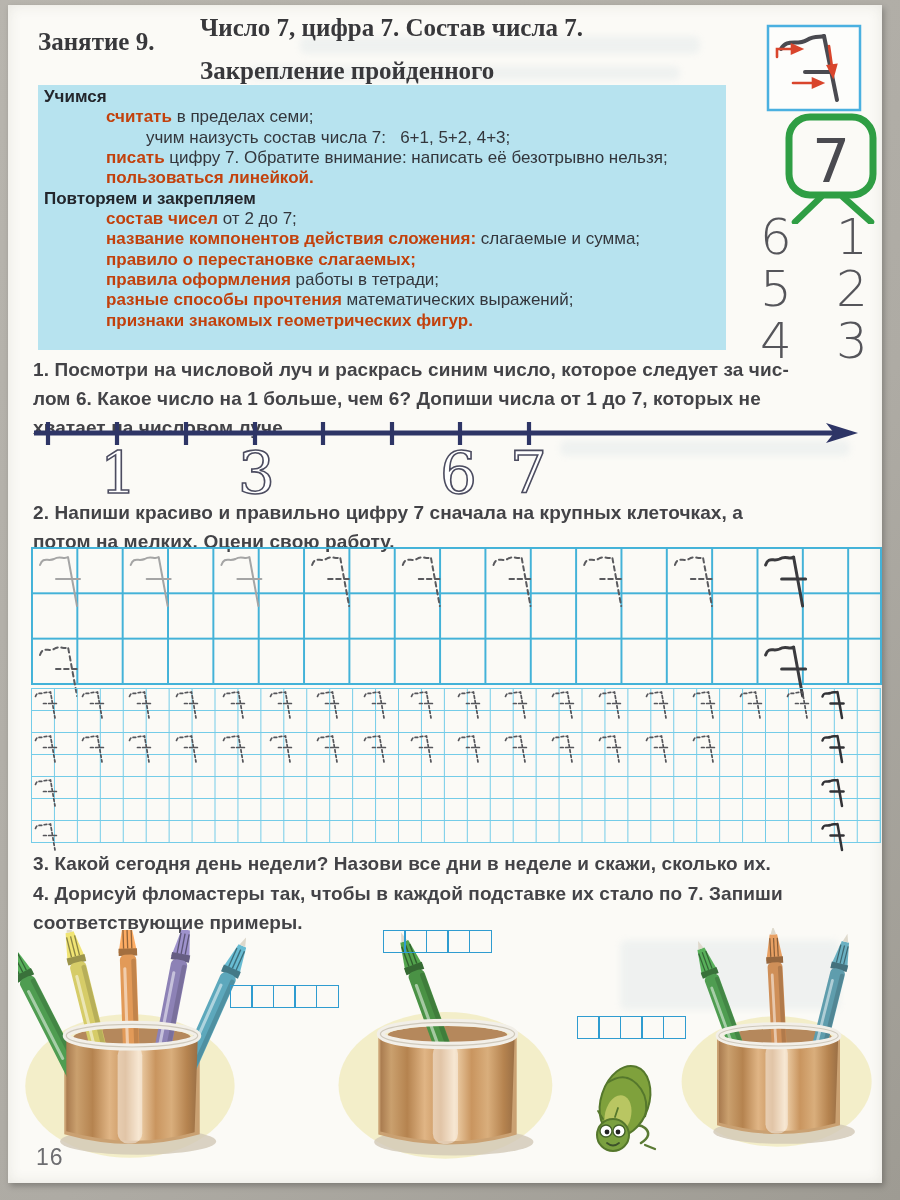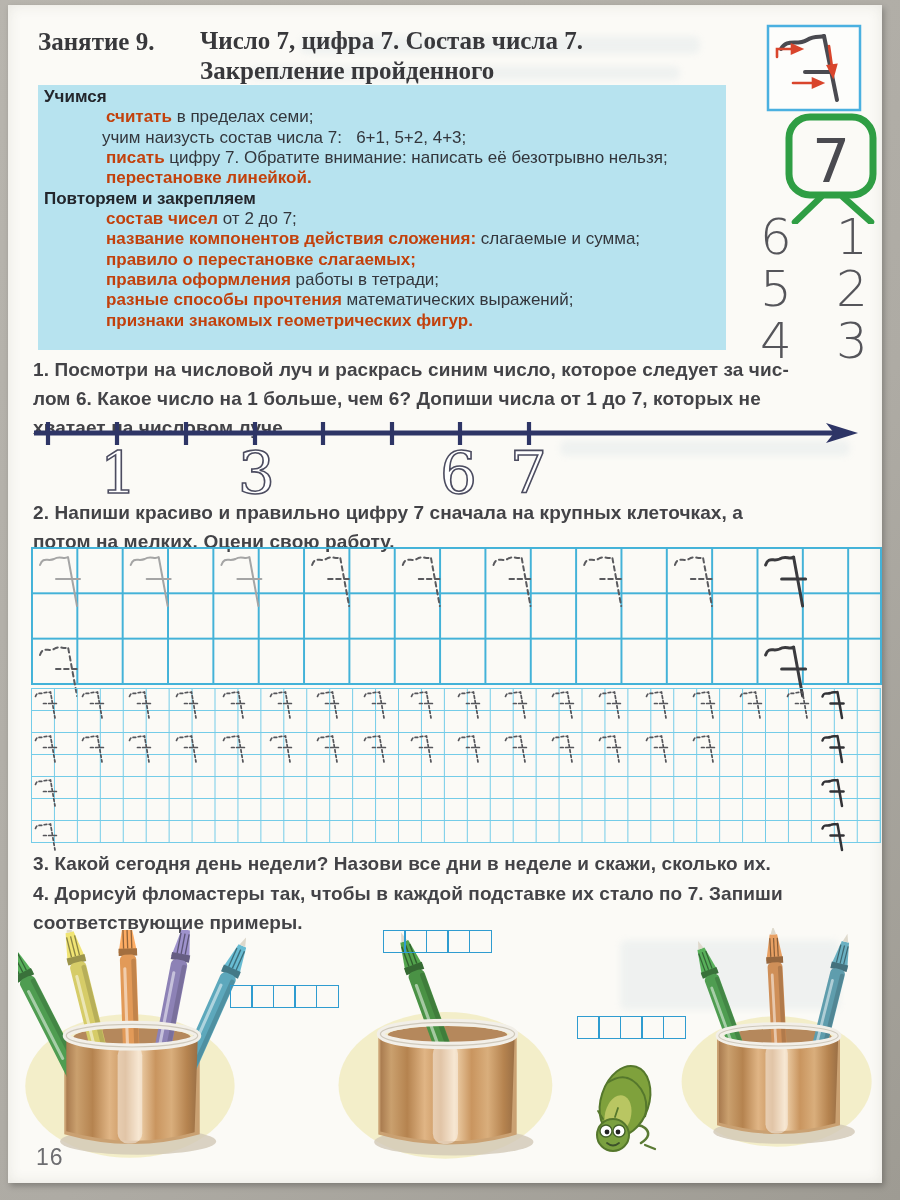--- a/index.html
+++ b/index.html
@@ -4,29 +4,29 @@
 <style>
   html,body{margin:0;padding:0;}
   .frame{position:relative;width:900px;height:1200px;overflow:hidden;
     background:linear-gradient(135deg,#b8b5ae 0%,#aeaba4 60%,#9e9b93 100%);
     font-family:"Liberation Sans",sans-serif;}
   .page{position:absolute;left:8px;top:5px;width:874px;height:1178px;
     background:#fbfaf6;box-shadow:inset 0 0 14px rgba(60,55,40,.10), 2px 3px 6px rgba(0,0,0,.25);}
   .abs{position:absolute;}
   
   .lesson{left:38px;top:28px;font-family:"Liberation Serif",serif;font-weight:bold;font-size:25px;color:#38383b;text-align:center;}
-  .title1{left:200px;top:27px;font-family:"Liberation Serif",serif;font-weight:bold;font-size:25px;color:#38383b;white-space:nowrap;}
+  .title1{left:200px;top:14px;font-family:"Liberation Serif",serif;font-weight:bold;font-size:25px;color:#38383b;white-space:nowrap;}
   .title2{left:200px;top:57px;font-family:"Liberation Serif",serif;font-weight:bold;font-size:25px;color:#38383b;white-space:nowrap;}
   
   .learnbox{left:38px;top:85px;width:688px;height:265px;background:#b7e3ef;padding:0;}
   .lb-line{position:relative;margin:0;padding:0;font-size:17px;line-height:20.35px;color:#33363c;white-space:pre;}
   .lb-line b{color:#c2410c;}
   .lb-ind0{padding-left:6px;font-weight:bold;color:#23262c;}
   .lb-ind1{padding-left:68px;}
-  .lb-ind2{padding-left:64px;}
+  .lb-ind2{padding-left:108px;}
   .lb-pad{height:2px;}
   
   .task{color:#434347;font-weight:bold;font-size:19px;line-height:29.2px;white-space:nowrap;letter-spacing:.1px;}
   .t1{left:33px;top:355px;}
   .t2{left:33px;top:498px;}
   .t3{left:33px;top:849px;}
   .t4{left:33px;top:879px;}
   .task span{display:block;}
   
   .numline{left:30px;top:420px;}
@@ -117,21 +117,21 @@
   <div class="abs pair-digit" style="left:836px;top:264px;">2</div>
   <div class="abs pair-digit" style="left:760px;top:316px;">4</div>
   <div class="abs pair-digit" style="left:836px;top:316px;">3</div>
 
   <div class="abs learnbox">
     <div class="lb-pad"></div>
     <div class="lb-line lb-ind0">Учимся</div>
     <div class="lb-line lb-ind1"><b>считать</b><span> в пределах семи;</span></div>
     <div class="lb-line lb-ind2"><b></b><span>учим наизусть состав числа 7:   6+1, 5+2, 4+3;</span></div>
     <div class="lb-line lb-ind1"><b>писать</b><span> цифру 7. Обратите внимание: написать её безотрывно нельзя;</span></div>
-    <div class="lb-line lb-ind1"><b>перестановке линейкой.</b><span></span></div>
+    <div class="lb-line lb-ind1"><b>пользоваться линейкой.</b><span></span></div>
     <div class="lb-line lb-ind0">Повторяем и закрепляем</div>
     <div class="lb-line lb-ind1"><b>состав чисел</b><span> от 2 до 7;</span></div>
     <div class="lb-line lb-ind1"><b>название компонентов действия сложения:</b><span> слагаемые и сумма;</span></div>
     <div class="lb-line lb-ind1"><b>правило о перестановке слагаемых;</b><span></span></div>
     <div class="lb-line lb-ind1"><b>правила оформления</b><span> работы в тетради;</span></div>
     <div class="lb-line lb-ind1"><b>разные способы прочтения</b><span> математических выражений;</span></div>
     <div class="lb-line lb-ind1"><b>признаки знакомых геометрических фигур.</b><span></span></div>
   </div>
 
   <div class="abs task t1">

